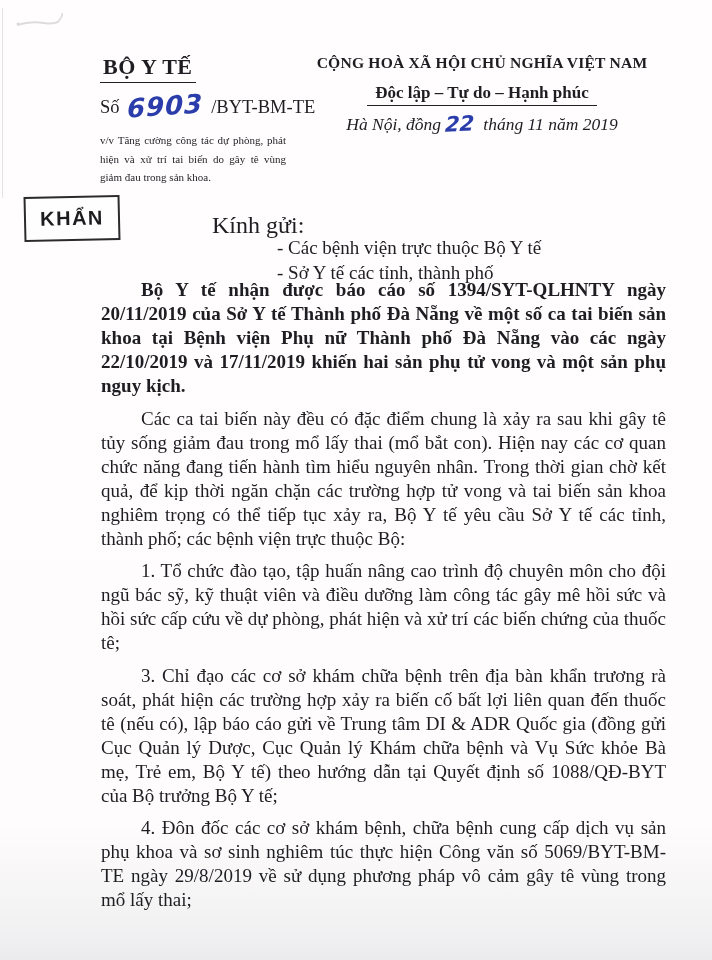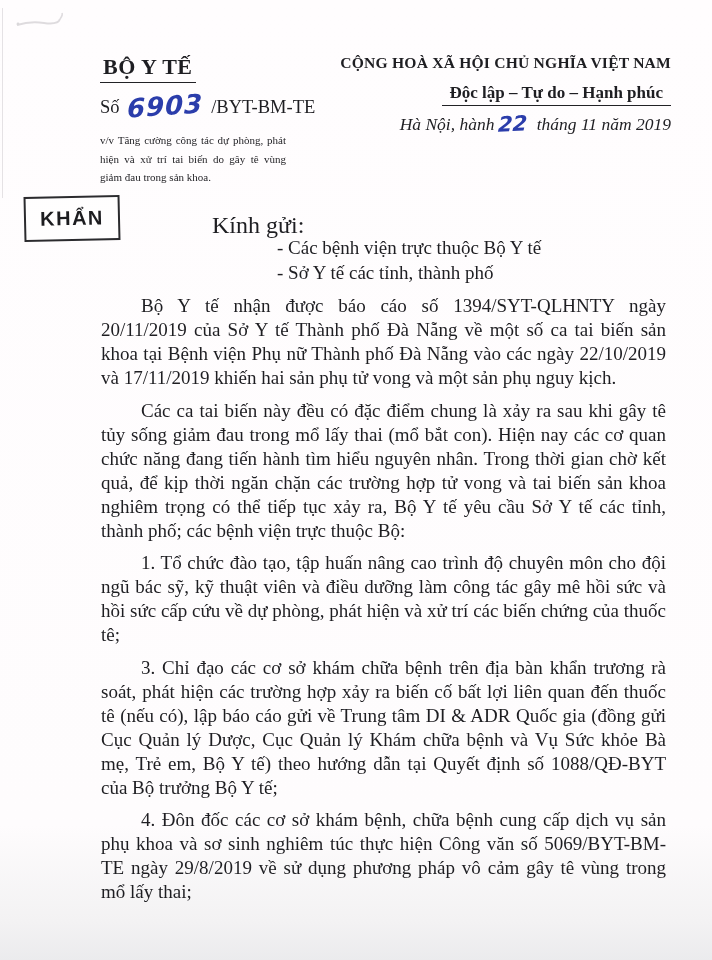--- a/index.html
+++ b/index.html
@@ -20,21 +20,21 @@
 
   
   .agency{position:absolute;left:100px;top:54px;width:186px;text-align:left;
     font-weight:bold;font-size:22px;letter-spacing:.5px;}
   .agency .u{display:inline-block;border-bottom:1.8px solid #222226;padding:0 3px 2px;}
   .doc-number{position:absolute;left:100px;top:97px;width:220px;font-size:18.5px;white-space:nowrap;}
   .subject{position:absolute;left:100px;top:131px;width:186px;
     font-size:11px;line-height:18.6px;text-align:justify;}
 
   
-  .national{position:absolute;left:293px;top:54px;width:378px;text-align:right;}
+  .national{position:absolute;left:293px;top:54px;width:378px;text-align:center;}
   .nat1{font-weight:bold;font-size:15.6px;letter-spacing:.2px;}
   .nat2{display:inline-block;font-weight:bold;font-size:17px;margin-top:11px;
     border-bottom:1.8px solid #222226;padding:0 8px 2px;}
   .place-date{margin-top:8px;font-style:italic;font-size:17.5px;}
 
   
   .hand{font-family:"DejaVu Sans",sans-serif;font-style:italic;font-weight:bold;color:#2b3dab;}
   .hand.num{display:inline-block;font-size:26px;line-height:18px;margin:0 3px;
     transform:rotate(-4deg) skewX(-5deg);letter-spacing:1px;vertical-align:-2px;}
   .hand.day{display:inline-block;font-size:21px;line-height:16px;margin:0 9px 0 4px;
@@ -48,21 +48,21 @@
     font-weight:bold;font-size:20px;letter-spacing:1.5px;color:#1c1c1f;}
 
   
   .salutation{position:absolute;left:212px;top:212px;font-size:24px;}
   .recipients{position:absolute;left:277px;top:236px;font-size:19px;line-height:24.5px;}
 
   
   .body-text{position:absolute;left:101px;top:278px;width:565px;
     font-size:19px;line-height:24px;text-align:justify;}
   .body-text p{margin:8.5px 0 0;text-indent:40px;}
-  .body-text p:first-child{margin-top:16px;}
+  .body-text p:first-child{margin-top:0;font-weight:bold;}
 </style>
 </head>
 <body>
 
 <div class="page">
 
   <div class="scan-edge"></div>
 
   <svg class="pencil-mark" width="58" height="22" viewBox="0 0 58 22">
     <path d="M3 15 Q 16 11, 30 13 T 46 9" stroke="#c4c1c5" stroke-width="2" fill="none"></path>
@@ -81,21 +81,21 @@
   </div>
 
   <div class="subject">v/v Tăng cường công tác dự phòng, phát hiện và xử trí tai biến do gây tê vùng giảm đau trong sản khoa.</div>
 
   <div class="national">
     <div class="nat1">CỘNG HOÀ XÃ HỘI CHỦ NGHĨA VIỆT NAM</div>
     <div>
       <span class="nat2">Độc lập – Tự do – Hạnh phúc</span>
     </div>
     <div class="place-date">
-      <span>Hà Nội, hành</span><span class="hand day">22</span><span>tháng 11 năm 2019</span>
+      <span>Hà Nội, đồng</span><span class="hand day">22</span><span>tháng 11 năm 2019</span>
     </div>
   </div>
 
   <div class="stamp">
     <span>KHẨN</span>
   </div>
 
   <div class="salutation">Kính gửi:</div>
   <div class="recipients">
     <div>- Các bệnh viện trực thuộc Bộ Y tế</div>

